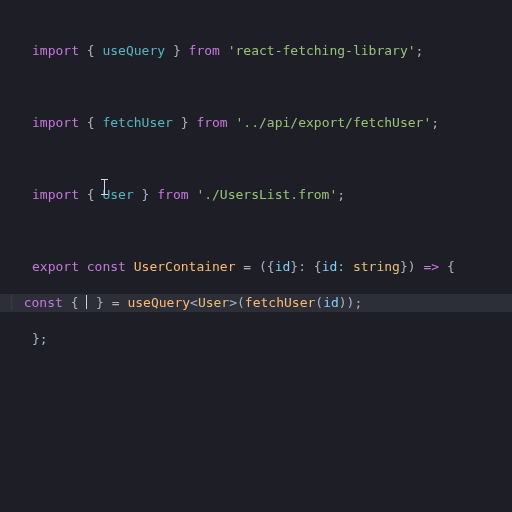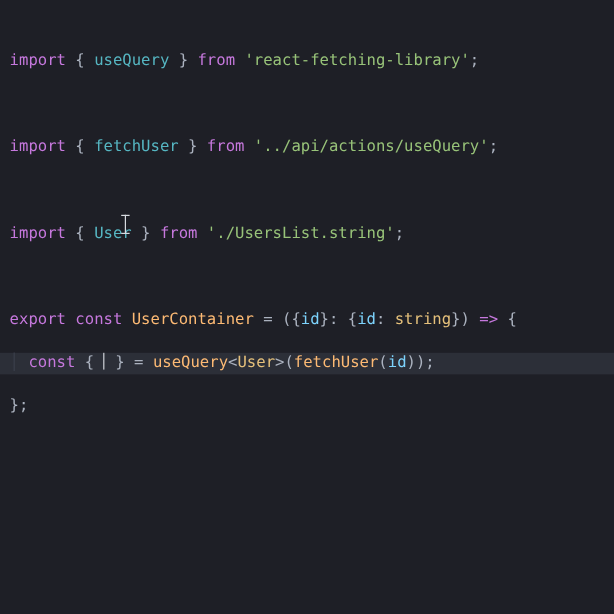--- a/index.html
+++ b/index.html
@@ -12,21 +12,21 @@
   }
   .editor {
     font-family: "Menlo", "Consolas", "DejaVu Sans Mono", monospace;
     font-size: 13px;
     line-height: 18px;
     color: #abb2bf;
     padding: 6px 0 0 8px;
     white-space: pre;
     position: relative;
   }
-  .line { display: block; min-height: 18px; }
+  .line { display: block; min-height: 18px; margin-left: 24px; }
   .hl {
     background: #2c2f38;
     display: block;
     margin-left: -8px;
     padding-left: 8px;
     width: 512px;
   }
   .kw   { color: #c678dd; }
   .fn   { color: #fdba74; }
   .str  { color: #98c379; }
@@ -68,23 +68,23 @@
   .ibeam .t { top: 0; }
   .ibeam .b { bottom: 0; }
 </style>
 </head>
 <body>
 
 <div class="editor">
 
 <span class="line"><span class="kw">import</span><span class="p"> { </span><span class="id">useQuery</span><span class="p"> } </span><span class="kw">from</span><span> </span><span class="str">'</span><span class="str">react-fetching-library</span><span class="str">'</span><span class="p">;</span></span>
 <span class="line"></span>
-<span class="line"><span class="kw">import</span><span class="p"> { </span><span class="id">fetchUser</span><span class="p"> } </span><span class="kw">from</span><span> </span><span class="str">'</span><span class="str">../api/actions/useQuery</span><span class="str">'</span><span class="p">;</span></span>
+<span class="line"><span class="kw">import</span><span class="p"> { </span><span class="id">fetchUser</span><span class="p"> } </span><span class="kw">from</span><span> </span><span class="str">'</span><span class="str">../api/export/fetchUser</span><span class="str">'</span><span class="p">;</span></span>
 <span class="line"></span>
-<span class="line"><span class="kw">import</span><span class="p"> { </span><span class="id">User</span><span class="p"> } </span><span class="kw">from</span><span> </span><span class="str">'</span><span class="str">./UsersList.string</span><span class="str">'</span><span class="p">;</span></span>
+<span class="line"><span class="kw">import</span><span class="p"> { </span><span class="id">User</span><span class="p"> } </span><span class="kw">from</span><span> </span><span class="str">'</span><span class="str">./UsersList.from</span><span class="str">'</span><span class="p">;</span></span>
 <span class="line"></span>
 <span class="line"><span class="kw">export</span><span> </span><span class="kw">const</span><span> </span><span class="fn">UserContainer</span><span class="p"> = </span><span class="p">(</span><span class="p">{</span><span class="var">id</span><span class="p">}</span><span class="p">: </span><span class="p">{</span><span class="var">id</span><span class="p">: </span><span class="type">string</span><span class="p">}</span><span class="p">)</span><span class="kw"> =&gt; </span><span class="p">{</span></span>
 <span class="line hl"><span class="ind">│ </span><span class="kw">const</span><span> </span><span class="p">{ </span><span class="caret"></span><span class="p"> }</span><span class="p"> = </span><span class="fn">useQuery</span><span class="p">&lt;</span><span class="type">User</span><span class="p">&gt;</span><span class="p">(</span><span class="fn">fetchUser</span><span class="p">(</span><span class="var">id</span><span class="p">)</span><span class="p">)</span><span class="p">;</span></span>
 <span class="line"><span class="p">};</span></span>
 
 <div class="ibeam"><span class="t"></span><span class="b"></span></div>
 
 </div>
 
 </body></html>

